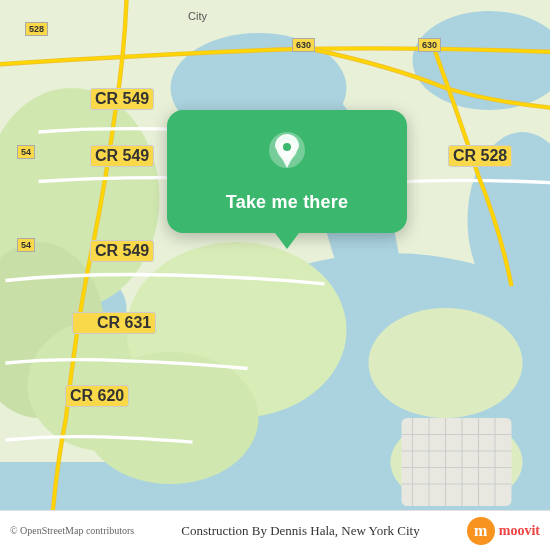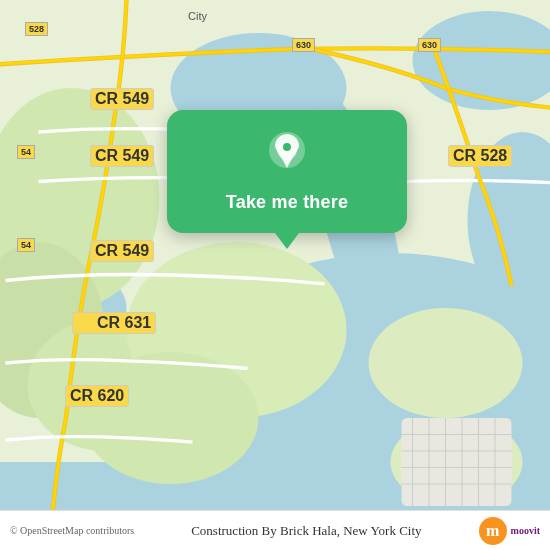--- a/index.html
+++ b/index.html
@@ -108,23 +108,23 @@
       font-weight: 900;
       width: 28px;
       height: 28px;
       border-radius: 50%;
       display: flex;
       align-items: center;
       justify-content: center;
     }
 
     .moovit-text {
-      font-size: 10px;
+      font-size: 14px;
       font-weight: 700;
-      color: #701a75;
+      color: #ef4444;
     }
 
     
     .road-label {
       position: absolute;
       font-size: 16px;
       font-weight: 600;
       color: #333;
       background: #f9d84a;
       border: 1px solid #ccc;
@@ -244,21 +244,21 @@
       <path d="M24 38 Q20 30 16 24 Q12 18 12 16 A12 12 0 0 1 36 16 Q36 18 32 24 Q28 30 24 38Z" fill="white" fill-opacity="0.9"></path>
       <circle cx="24" cy="17" r="4" fill="#3bb86e"></circle>
     </svg>
 
     <button class="take-me-there-btn">Take me there</button>
   </div>
 
   <div id="bottom-bar">
     <span id="bottom-left">© OpenStreetMap contributors</span>
 
-    <span id="location-title">Construction By Brick Hala, New York City</span>
+    <span id="location-title">Construction By Dennis Hala, New York City</span>
 
     <div id="moovit-logo">
       <div class="moovit-m">m</div>
       <span class="moovit-text">moovit</span>
     </div>
   </div>
 
 </div>
 
 </body></html>

